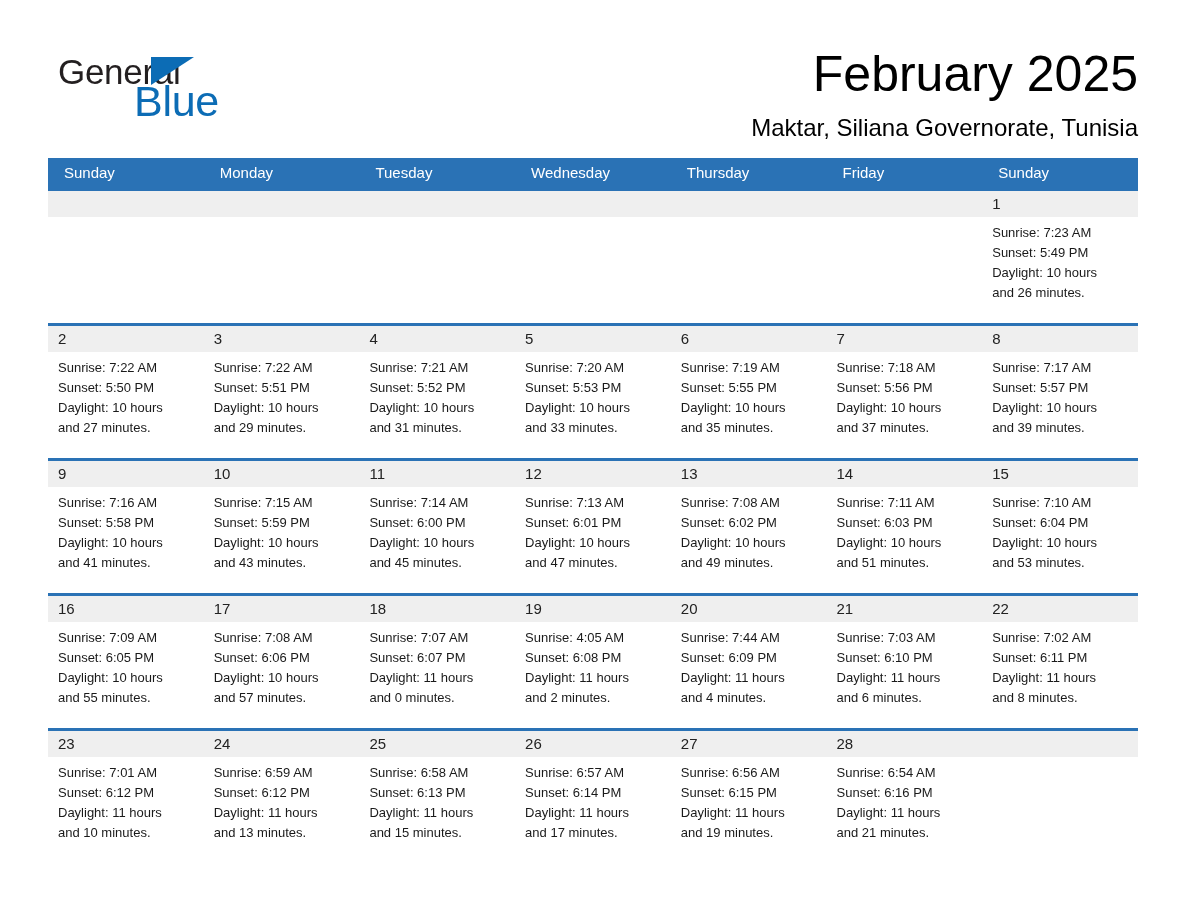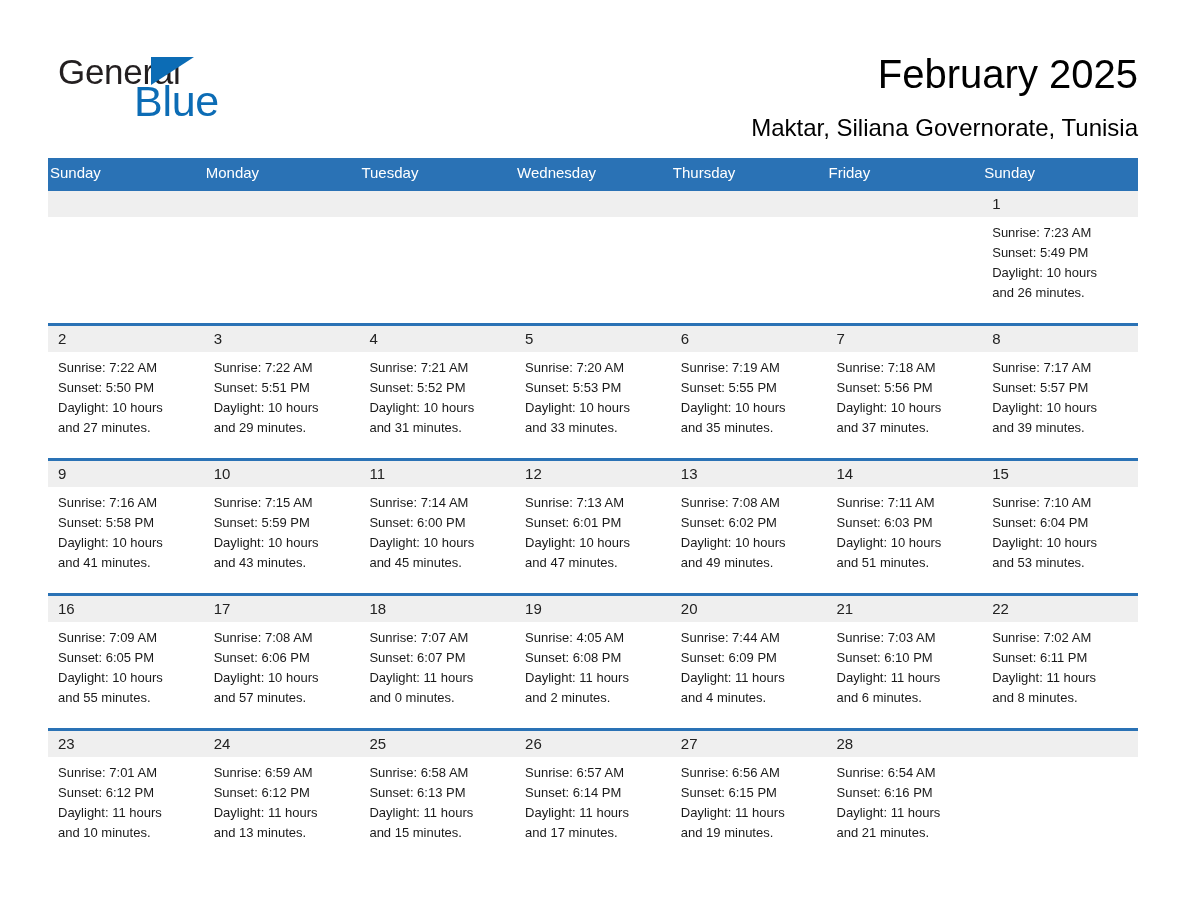--- a/index.html
+++ b/index.html
@@ -51,21 +51,21 @@
     left: 76px; top: 29px;
     font-size: 43px;
     line-height: 40px;
     color: #0c6cb5;
     letter-spacing: -0.3px;
     font-weight: 400;
   }
   .title {
     position: absolute;
     right: 50px; top: 48px;
-    font-size: 40px;
+    font-size: 50px;
     line-height: 52px;
     color: #000000;
     font-weight: 400;
     text-align: right;
     white-space: nowrap;
   }
   .subtitle {
     position: absolute;
     right: 50px; top: 113px;
     font-size: 24px;
@@ -85,21 +85,21 @@
     table-layout: fixed;
   }
   .calendar col { width: 155.714px; }
 
   thead th {
     background: #2a72b5;
     color: #ffffff;
     font-size: 15px;
     font-weight: 400;
     text-align: left;
-    padding: 6px 0 7px 2px;
+    padding: 6px 0 7px 16px;
     height: 30px;
     vertical-align: middle;
     border: none;
   }
 
   tbody tr.week td {
     vertical-align: top;
     padding: 0;
     border-top: 3px solid #2a72b5;
     height: 135px;

